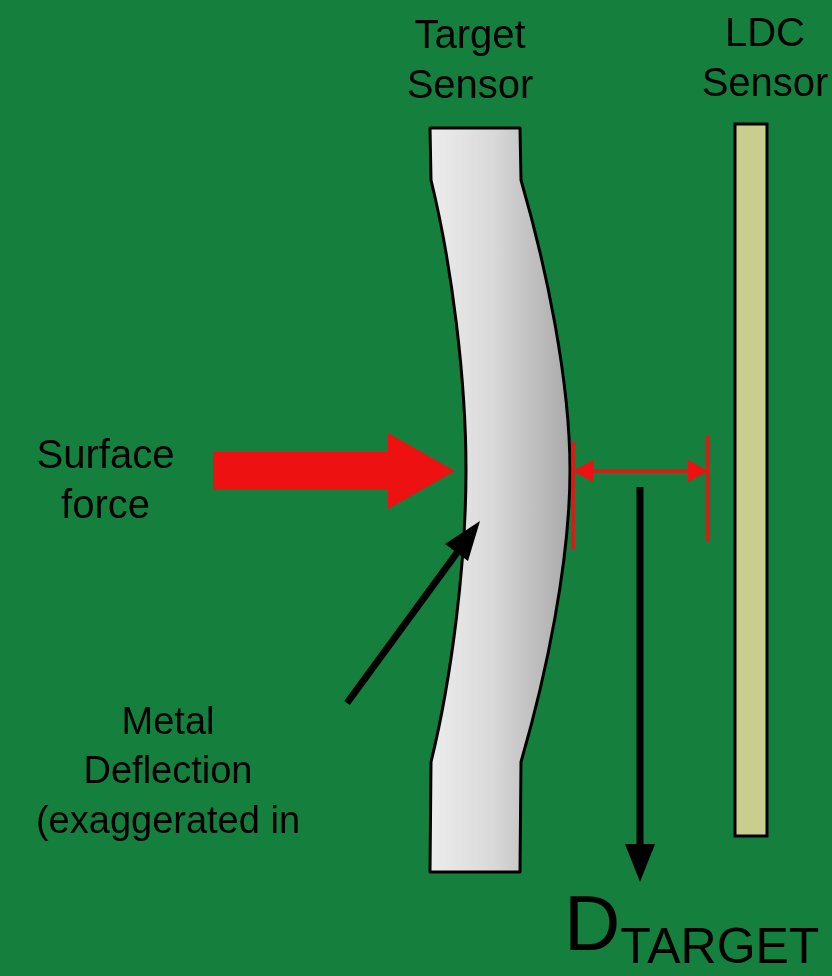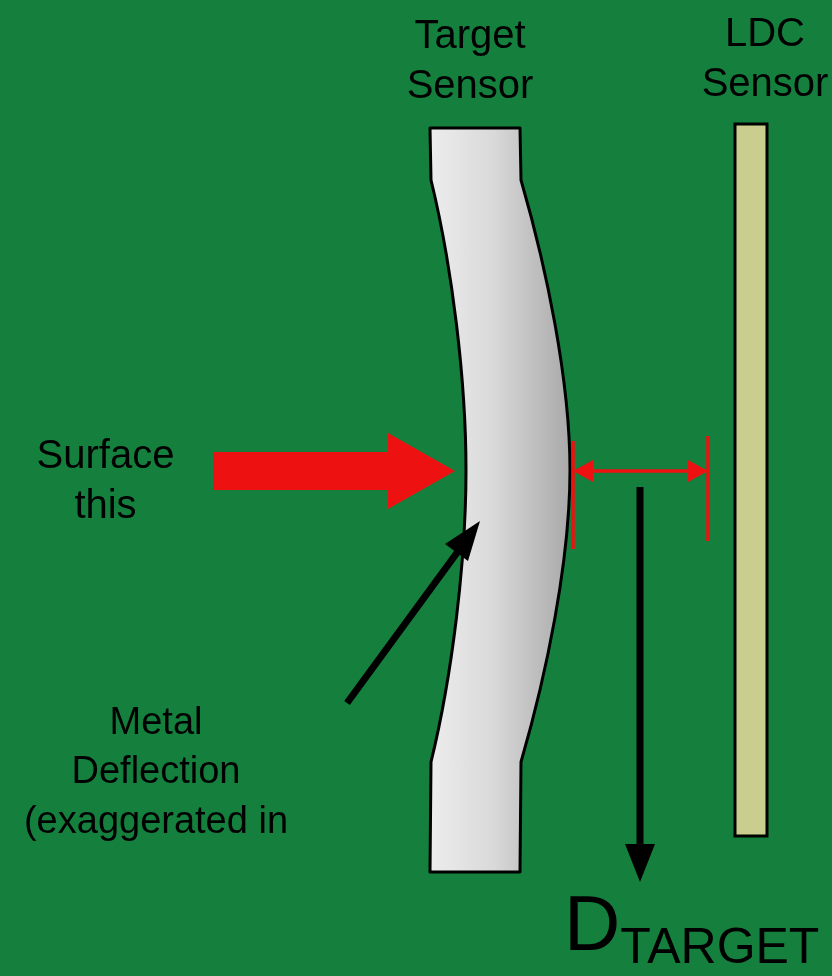--- a/index.html
+++ b/index.html
@@ -92,24 +92,24 @@
     <div>Sensor</div>
   </div>
 
   <div class="label" style="left:690px; top:8px; width:150px;">
     <div>LDC</div>
     <div>Sensor</div>
   </div>
 
   <div class="label" style="left:8px; top:430px; width:195px;">
     <div>Surface</div>
-    <div>this</div>
+    <div>force</div>
   </div>
 
-  <div class="label label-small" style="left:0px; top:697px; width:312px;">
+  <div class="label label-small" style="left:12px; top:697px; width:312px;">
     <div>Metal</div>
     <div>Deflection</div>
     <div>(exaggerated in</div>
   </div>
 
   <div class="dlabel" style="left:545px; top:884px;margin-left:19px;">
     <span>D</span><span class="sub">TARGET</span>
   </div>
 
 </div>

